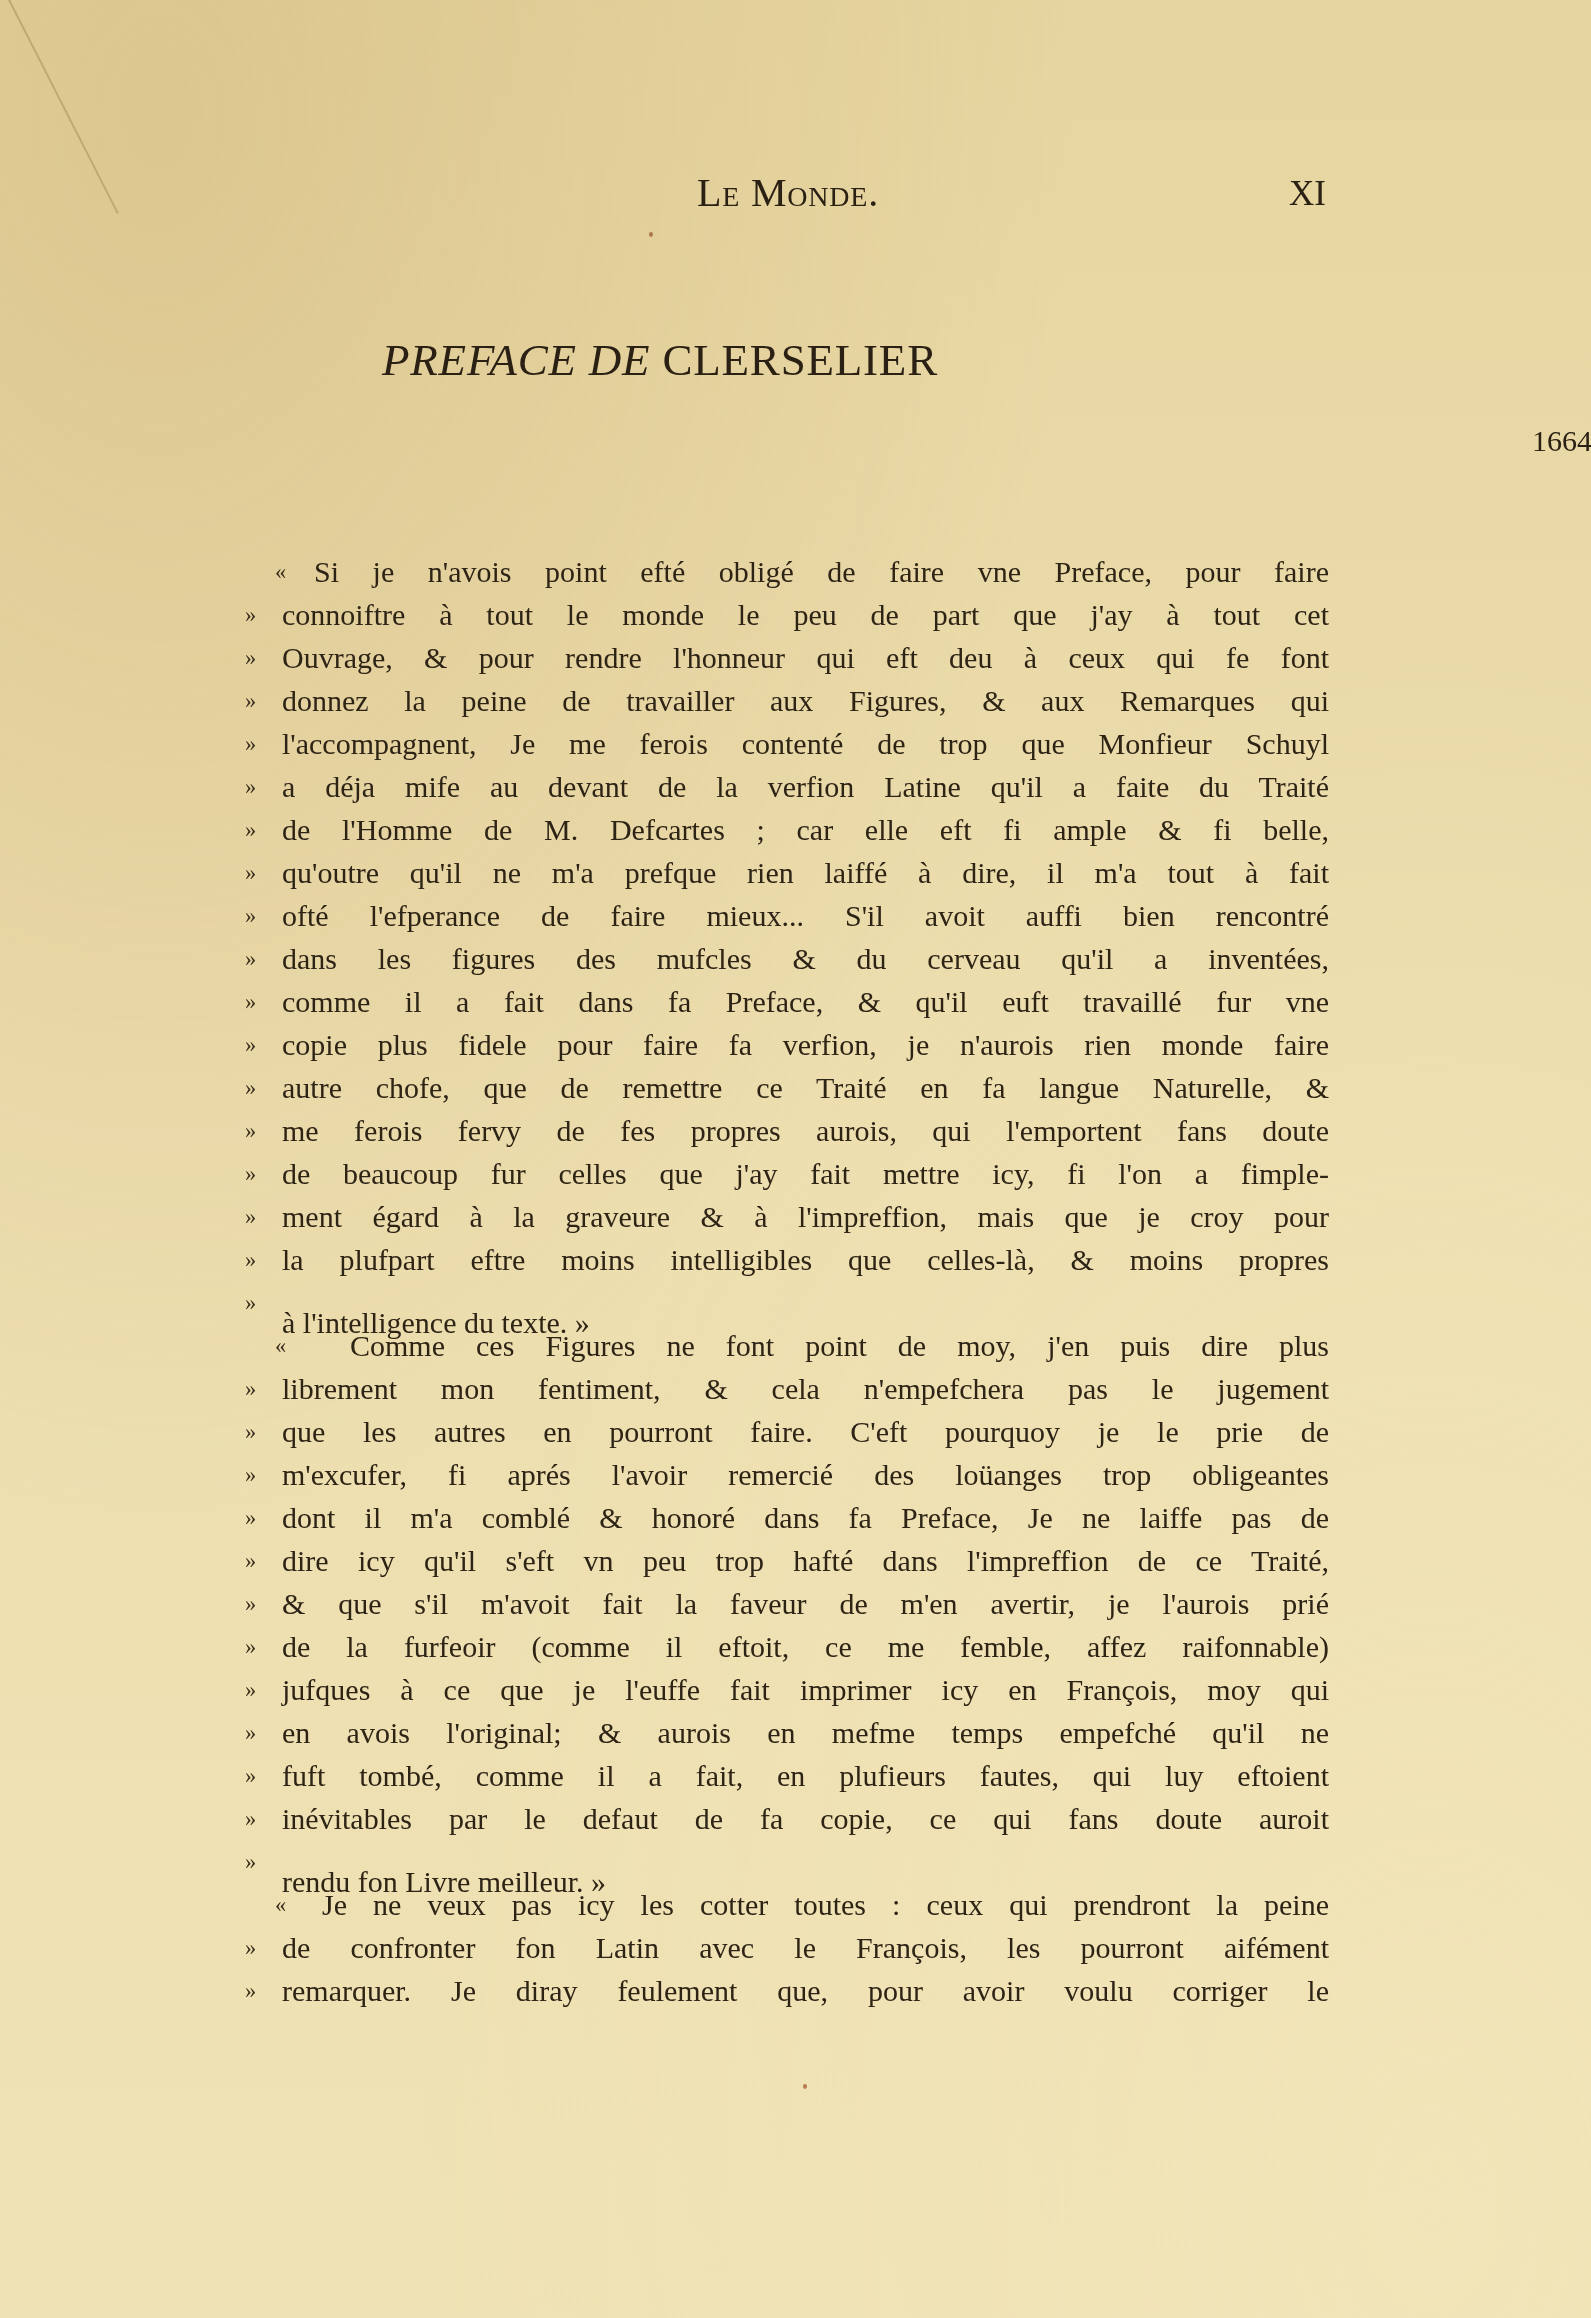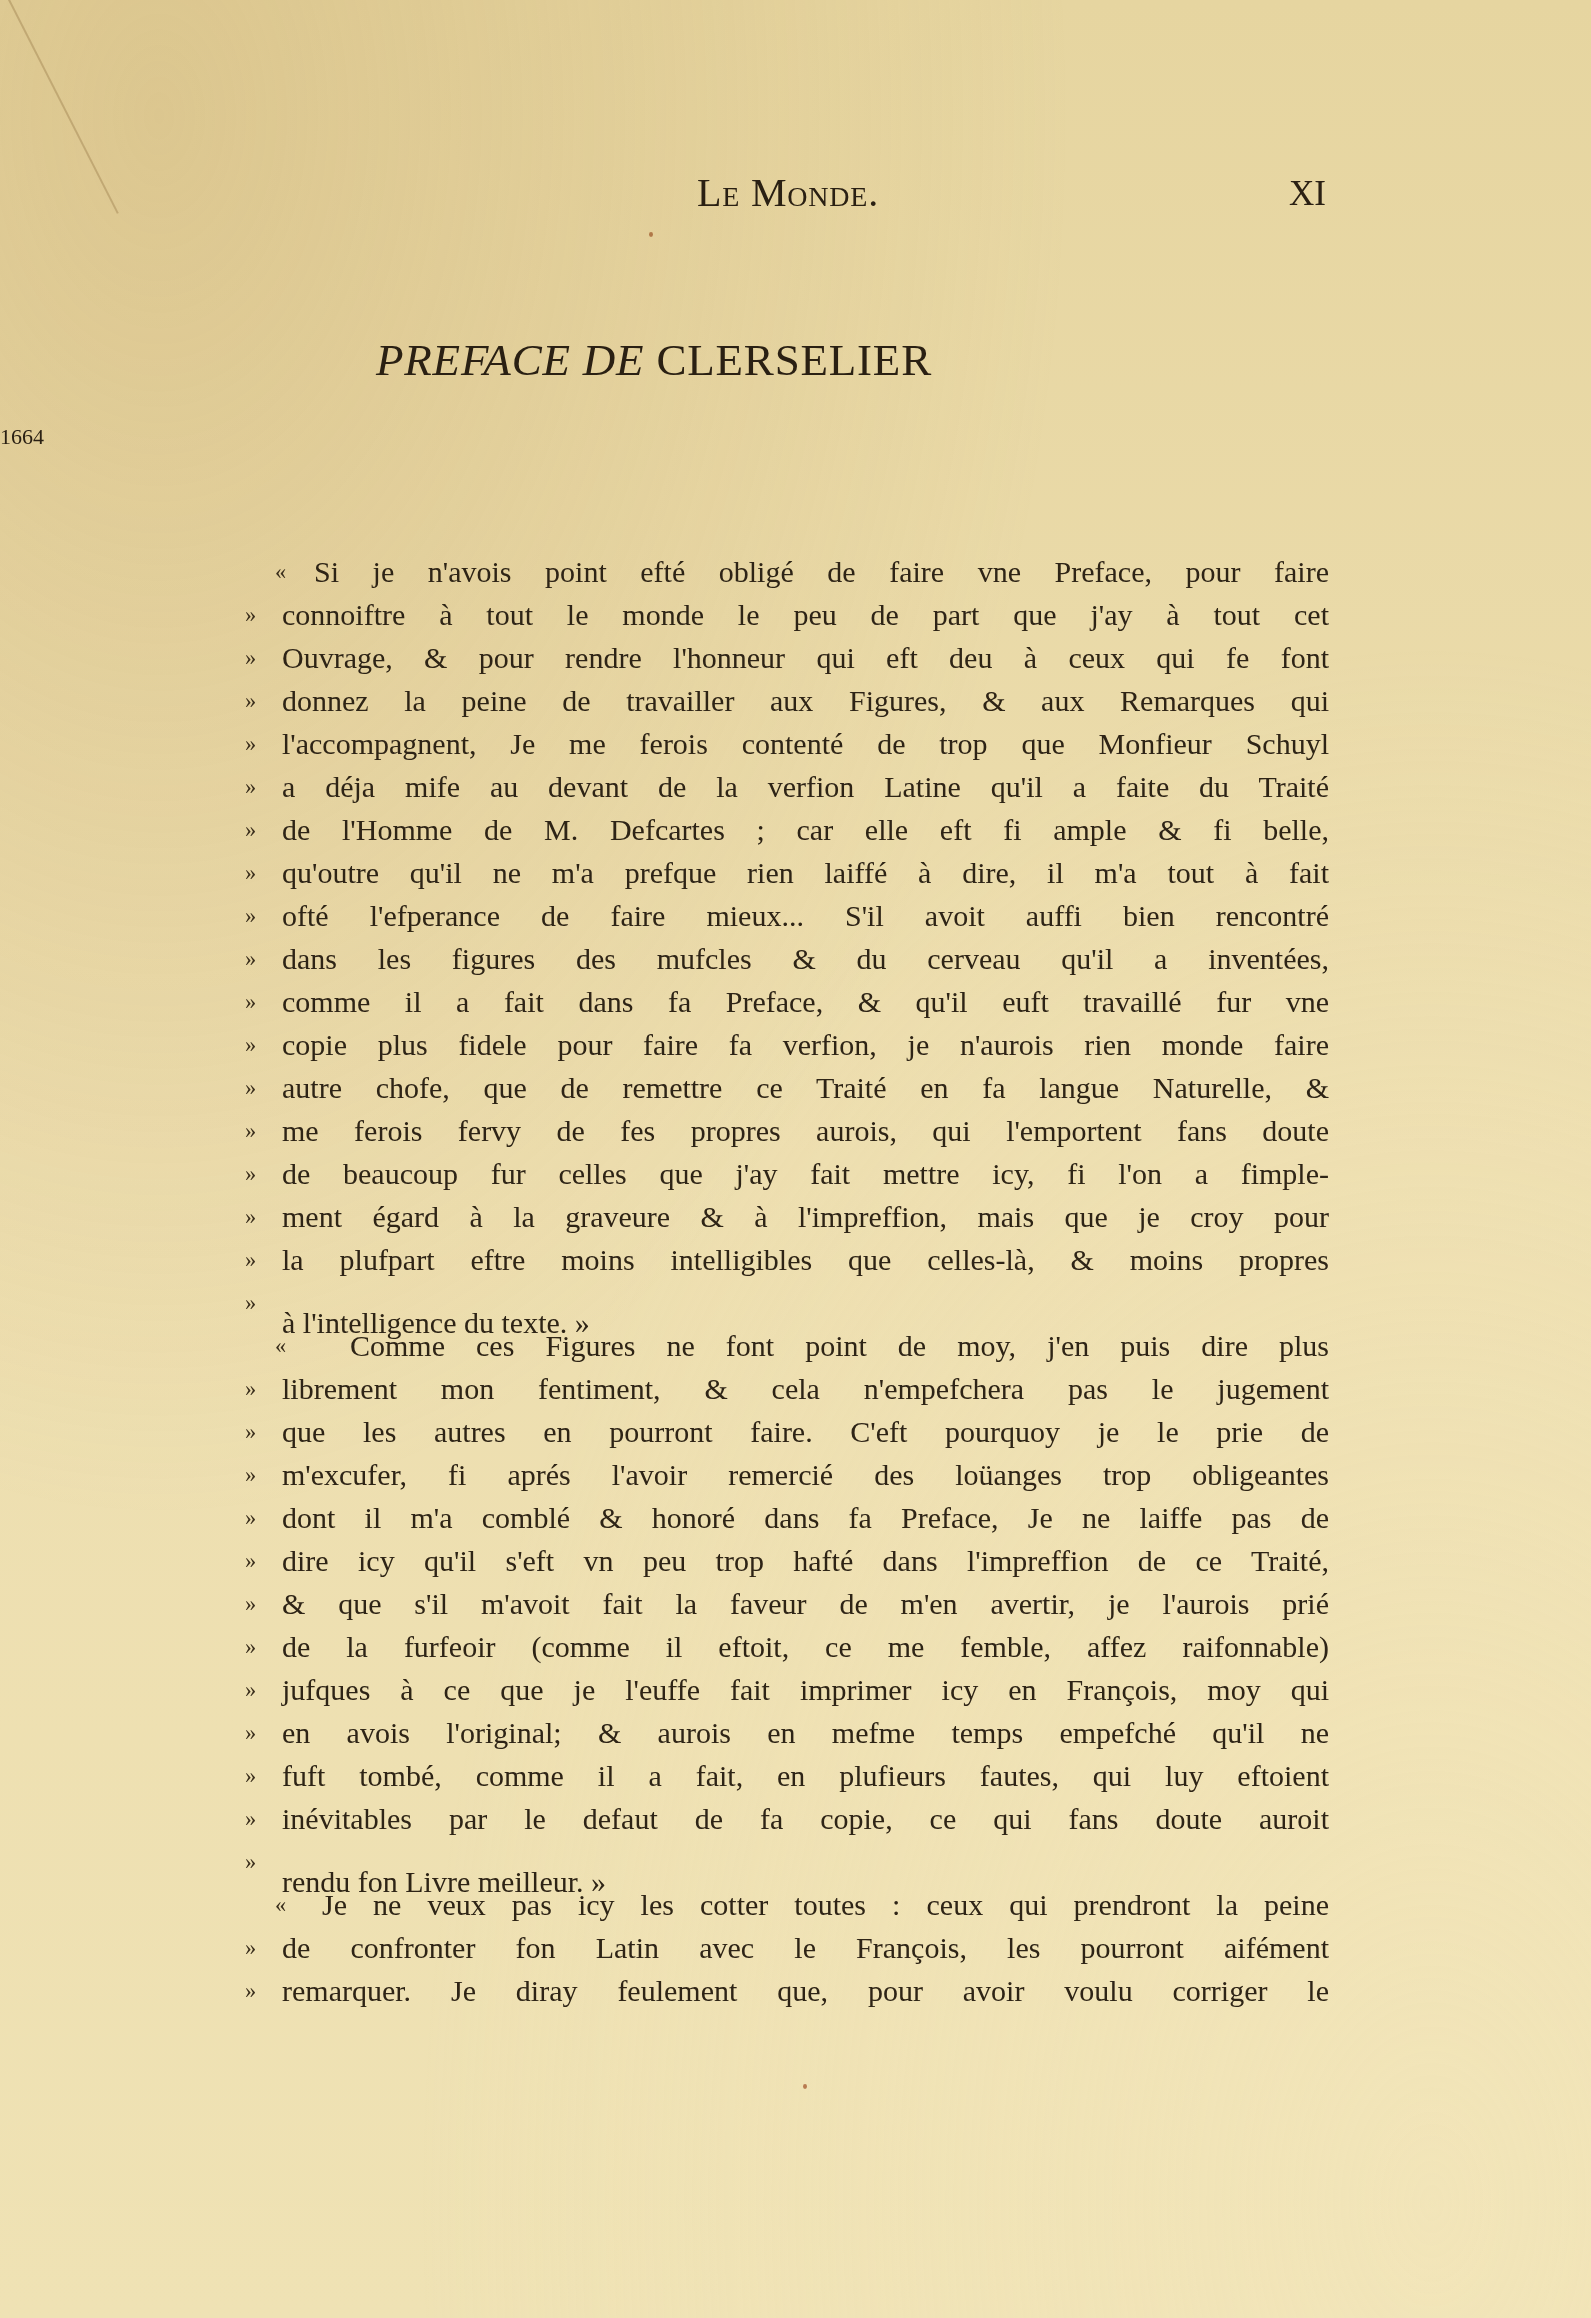--- a/index.html
+++ b/index.html
@@ -55,37 +55,37 @@
     .speck {
       position: absolute;
       width: 4px;
       height: 4.8px;
       border-radius: 50%;
       background: #a86a3a;
     }
     .heading {
       position: absolute;
       top: 334px;
-      left: 0;
+      left: 6px;
       width: 1308px;
       text-align: center;
       font-size: 45px;
       color: #2a2013;
       letter-spacing: 0.8px;
     }
     .heading .ital {
       font-style: italic;
     }
     .year {
       position: absolute;
       top: 424px;
       left: 0;
       width: 1592px;
-      text-align: left;
-      font-size: 22px;
+      text-align: right;
+      font-size: 30px;
       color: #2a2013;
     }
     .body-text {
       position: absolute;
       top: 550px;
       left: 245px;
       width: 1084px;
     }
     .line {
       position: relative;

